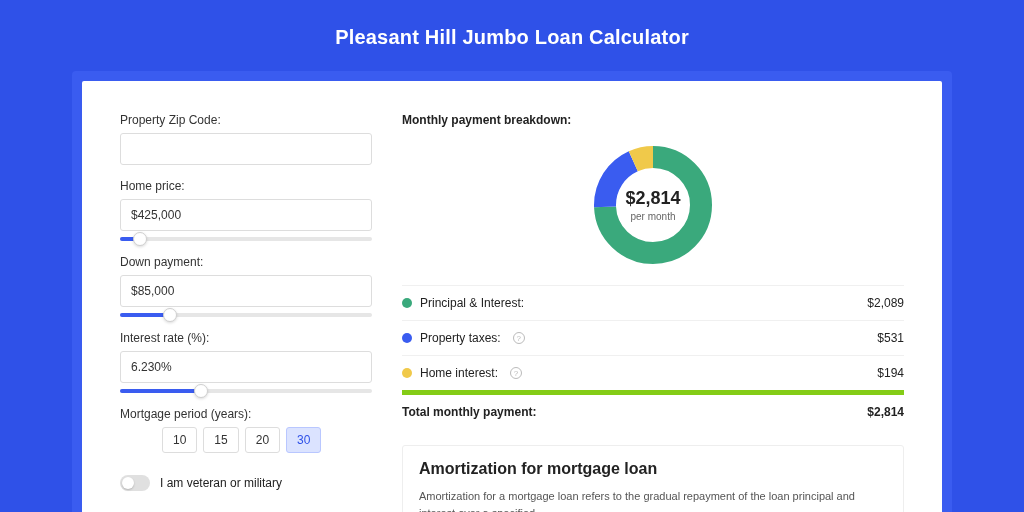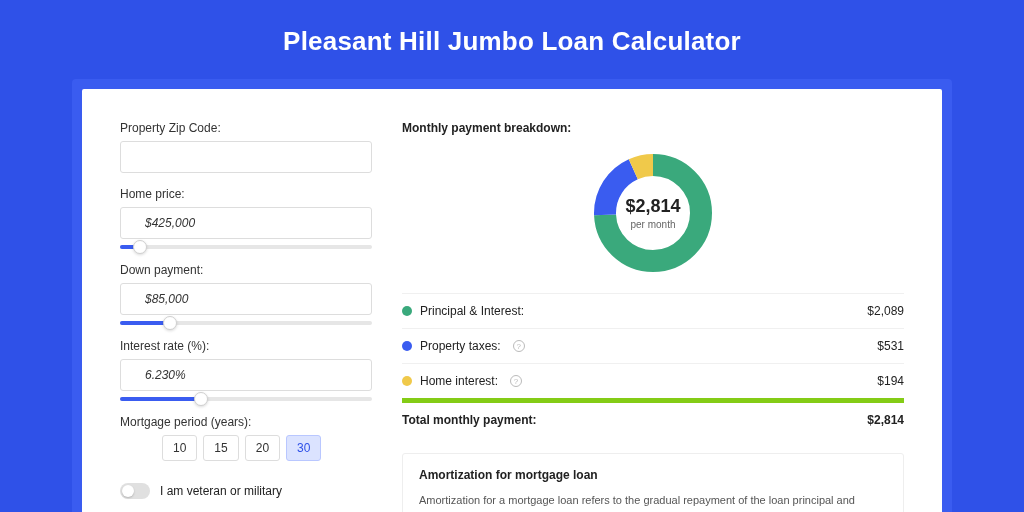--- a/index.html
+++ b/index.html
@@ -6,21 +6,21 @@
   body {
     font-family: -apple-system, BlinkMacSystemFont, "Segoe UI", Arial, sans-serif;
     background: #2f51e8;
     width: 1024px;
     height: 512px;
     overflow: hidden;
   }
   .page-title {
     text-align: center;
     color: #fff;
-    font-size: 26px;
+    font-size: 20px;
     font-weight: 700;
     padding: 26px 0 22px 0;
     letter-spacing: 0.2px;
   }
   .card-outer {
     background: #3a5cf0;
     width: 880px;
     margin: 0 auto;
     border-radius: 4px;
     padding: 10px 10px 0 10px;
@@ -50,24 +50,23 @@
     color: #333;
     margin-bottom: 6px;
     margin-top: 14px;
   }
   .field-label:first-child { margin-top: 0; }
   .text-input {
     width: 100%;
     height: 32px;
     border: 1px solid #ddd;
     border-radius: 3px;
-    padding: 0 24px;
+    padding: 0 10px;
     font-size: 12px;
     color: #333;
-    font-style: italic;
   }
   .slider-track {
     position: relative;
     height: 4px;
     background: #e6e6e6;
     border-radius: 2px;
     margin-top: 6px;
   }
   .slider-fill {
     position: absolute;
@@ -178,21 +177,21 @@
     font-weight: 700;
     padding: 10px 0;
     border-top: 5px solid #84cc16;
   }
   .amort-box {
     border: 1px solid #eee;
     border-radius: 3px;
     padding: 14px 16px;
     margin-top: 16px;
   }
-  .amort-title { font-weight: 700; font-size: 12px; }
+  .amort-title { font-weight: 700; font-size: 16px; }
   .amort-body { font-size: 11px; color: #555; margin-top: 10px; line-height: 1.5; }
 </style>
 </head>
 <body>
 
 <div class="page-title">Pleasant Hill Jumbo Loan Calculator</div>
 
 <div class="card-outer">
   <div class="card">
 

